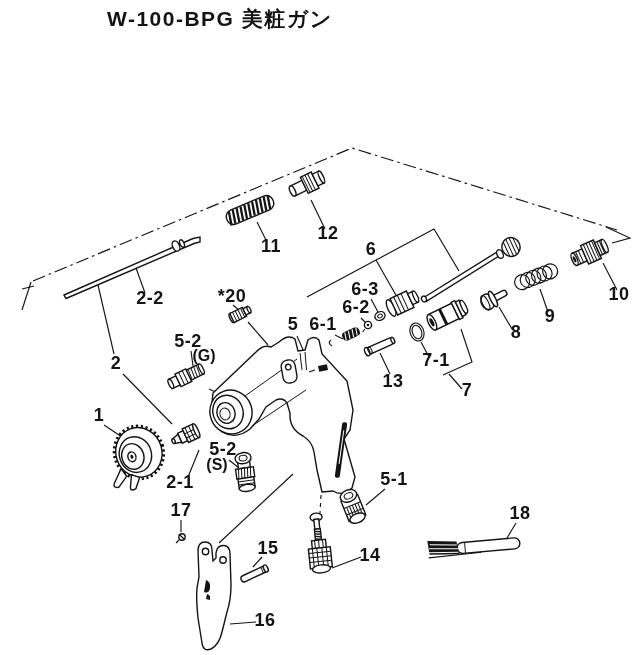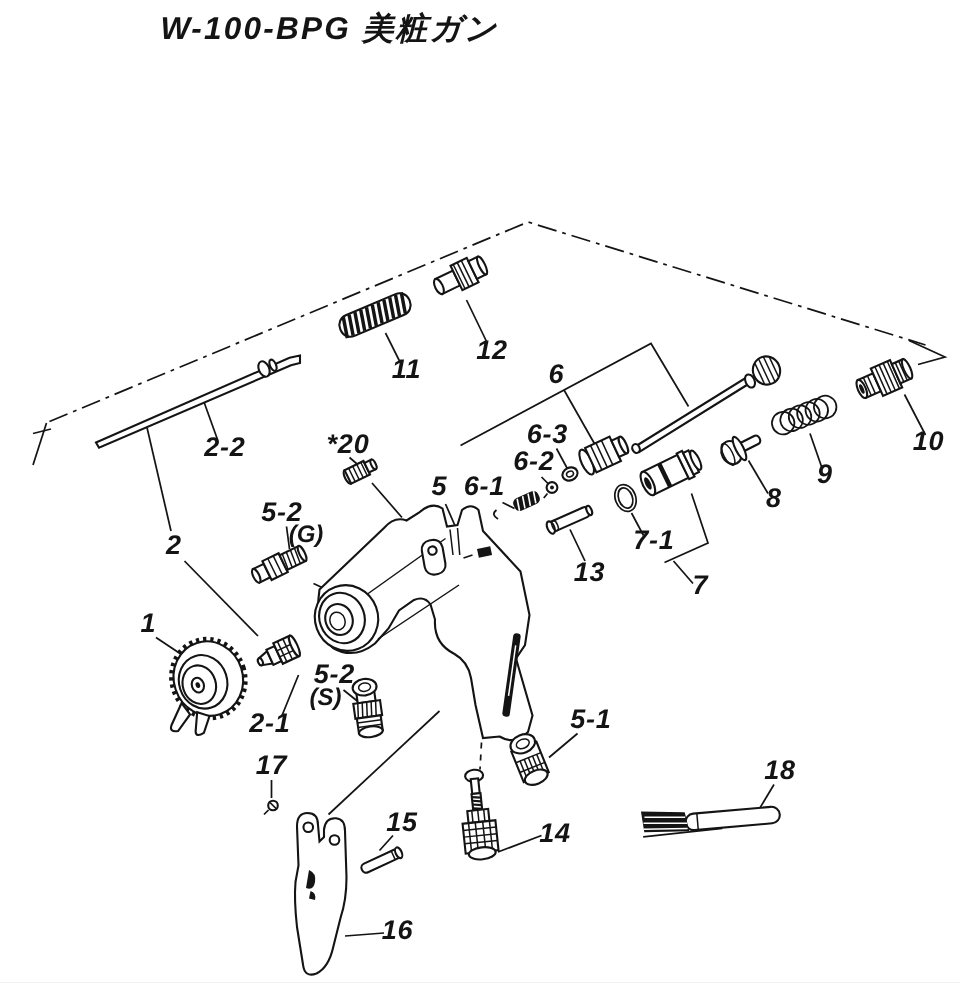--- a/index.html
+++ b/index.html
@@ -1,18 +1,18 @@
 <!DOCTYPE html>
 <html><head>
 <meta charset="utf-8">
 <style>
   html,body{margin:0;padding:0;background:#e8e8e8;}
   .sheet{
     position:relative;width:640px;height:655px;background:#ffffff;
-    font-family:"Liberation Sans",sans-serif;overflow:hidden;font-style:italic;
+    font-family:"Liberation Sans",sans-serif;overflow:hidden;
   }
   svg{position:absolute;left:0;top:0;}
   svg text{
     font-family:"Liberation Sans","DejaVu Sans",sans-serif;
     font-weight:bold;fill:#141414;
   }
   .callout{font-size:18px;letter-spacing:.5px;}
   .callout-sub{font-size:16px;}
   .title{font-size:21px;letter-spacing:1.5px;}
   .ln{stroke:#141414;stroke-width:1.15;fill:none;}

